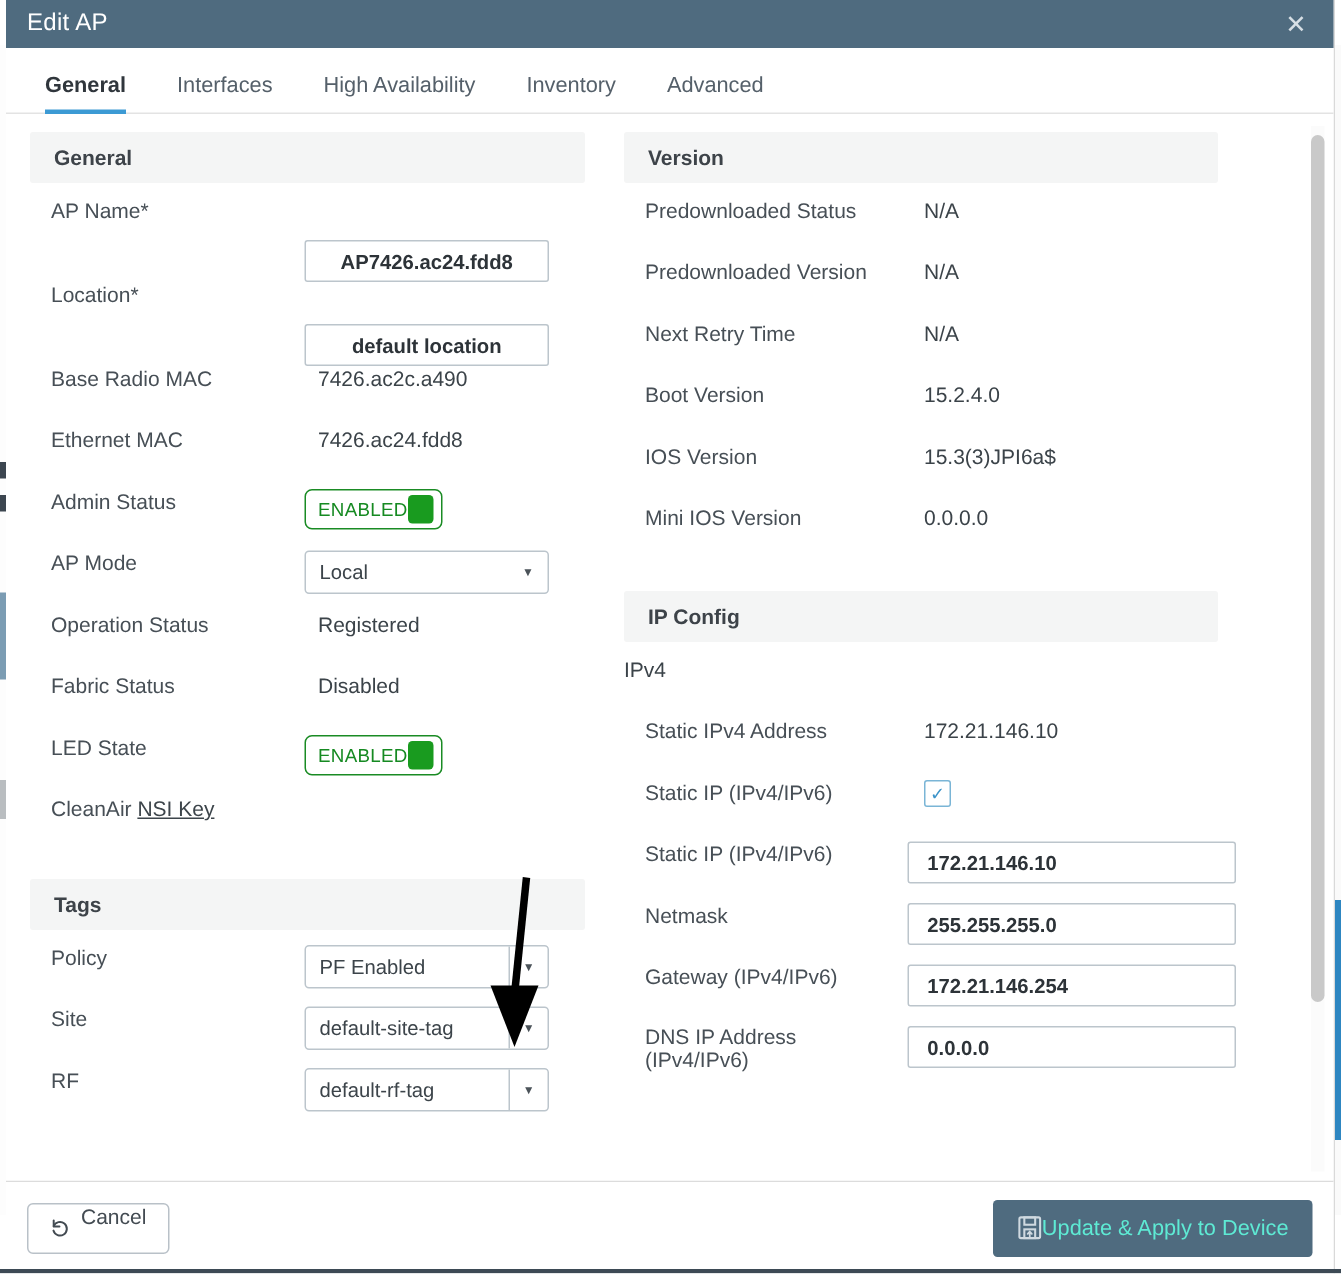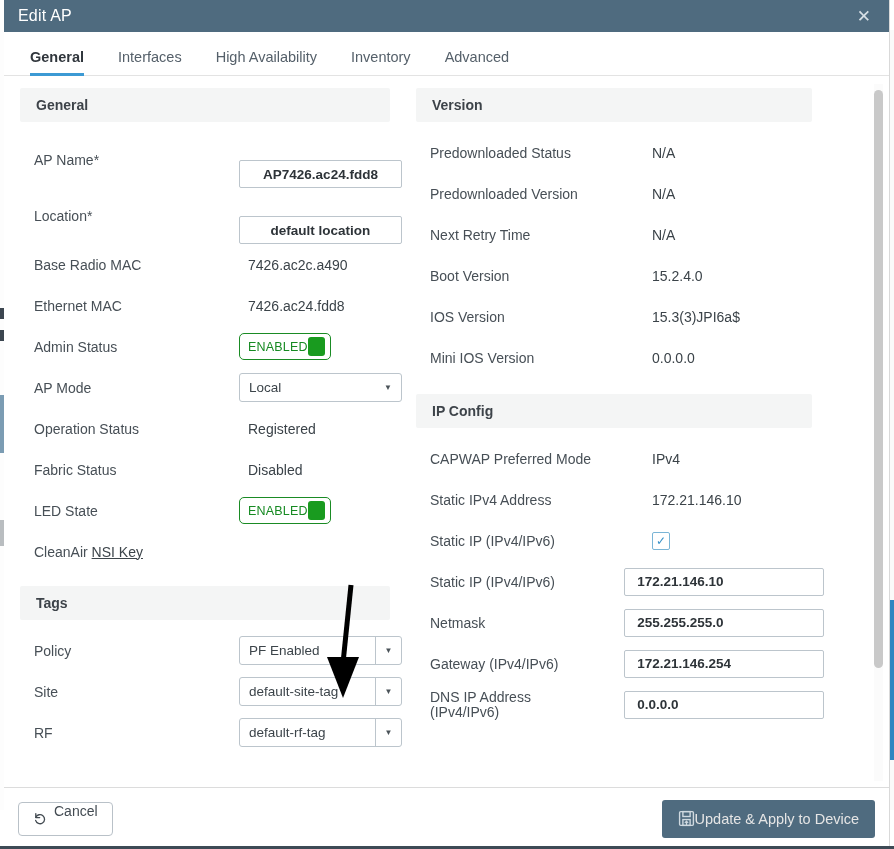--- a/index.html
+++ b/index.html
@@ -93,23 +93,22 @@
     padding:9px 0 9px 16px;
     border-radius:2px;
     margin-bottom:10px;
   }
   .sec-general { width:370px; }
   .sec-tags    { width:370px; margin-top:14px; }
   .sec-version { width:396px; }
   .sec-ipconf  { width:396px; margin-top:16px; }
 
   .row {
-    display:flex; align-items:center;
+    display:flex; align-items:flex-start;
     min-height:41px;
-    gap:36px;
   }
   .row-label {
     font-size:14px; color:#474f56; font-weight:400;
   }
   .lbl-left  { width:183px; padding-left:14px; }
   .lbl-right { width:200px; padding-left:14px; }
   .row-value {
     font-size:14px; color:#3b4349;
   }
 
@@ -188,21 +187,21 @@
     border:1px solid #b9c1c8; border-radius:4px; background:#fff;
     display:flex; gap:7px;
     padding:0 14px; cursor:pointer;
     font-size:14px; color:#434b52;
   }
   .btn-primary {
     height:38px;
     background:#4f6b7f; border:none; border-radius:3px;
     display:flex; align-items:center; 
     padding:0 16px; cursor:pointer;
-    font-size:14.5px; color:#e5e5e5;
+    font-size:14.5px; color:#5eead4;
   }
   .footer-bottom-rule {
     position:absolute; left:0; bottom:0; width:894px; height:3px; background:#3d4a55;
   }
   .icon { display:inline-flex; align-items:center; justify-content:center; }
 </style>
 </head>
 <body>
 
 <div class="page">
@@ -353,21 +352,20 @@
             <div class="row-value">15.3(3)JPI6a$</div>
           </div>
           <div class="row">
             <div class="row-label lbl-right">Mini IOS Version</div>
             <div class="row-value">0.0.0.0</div>
           </div>
 
           <div class="section-header sec-ipconf">IP Config</div>
 
           <div class="row">
-            <div class="row-label lbl-right">CAPWAP Preferred Mode</div>
             <div class="row-value">IPv4</div>
           </div>
 
           <div class="row">
             <div class="row-label lbl-right">Static IPv4 Address</div>
             <div class="row-value">172.21.146.10</div>
           </div>
 
           <div class="row">
             <div class="row-label lbl-right">Static IP (IPv4/IPv6)</div>

